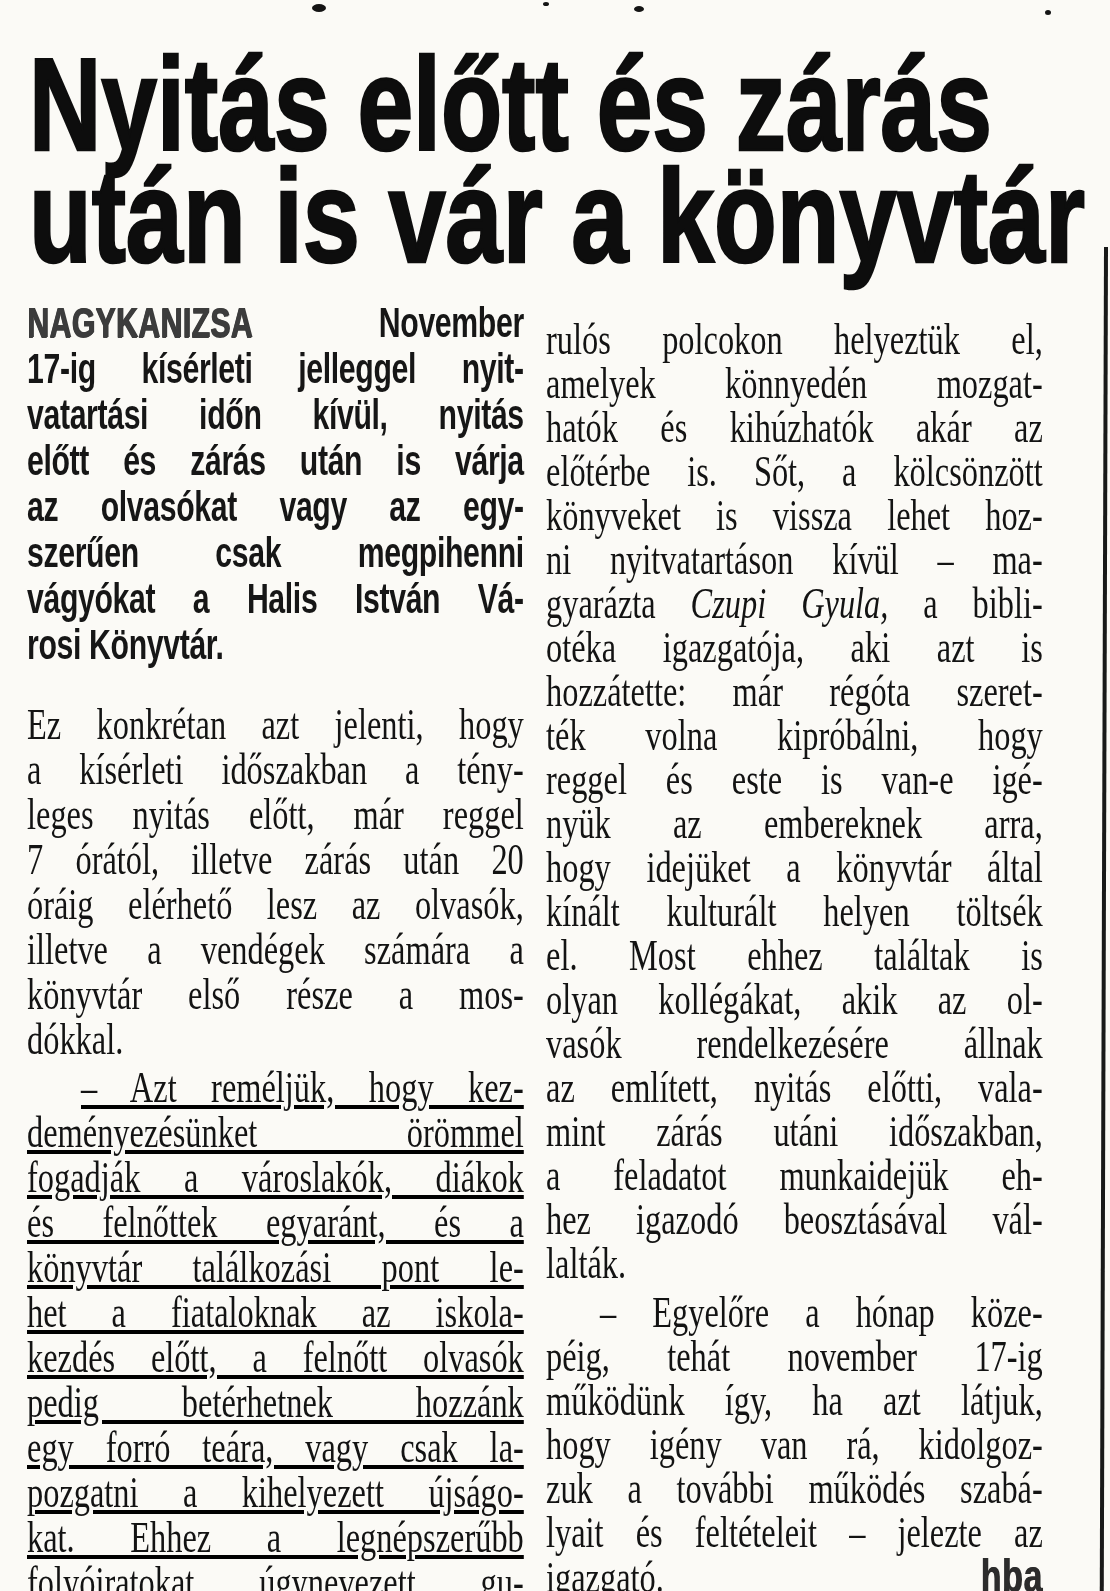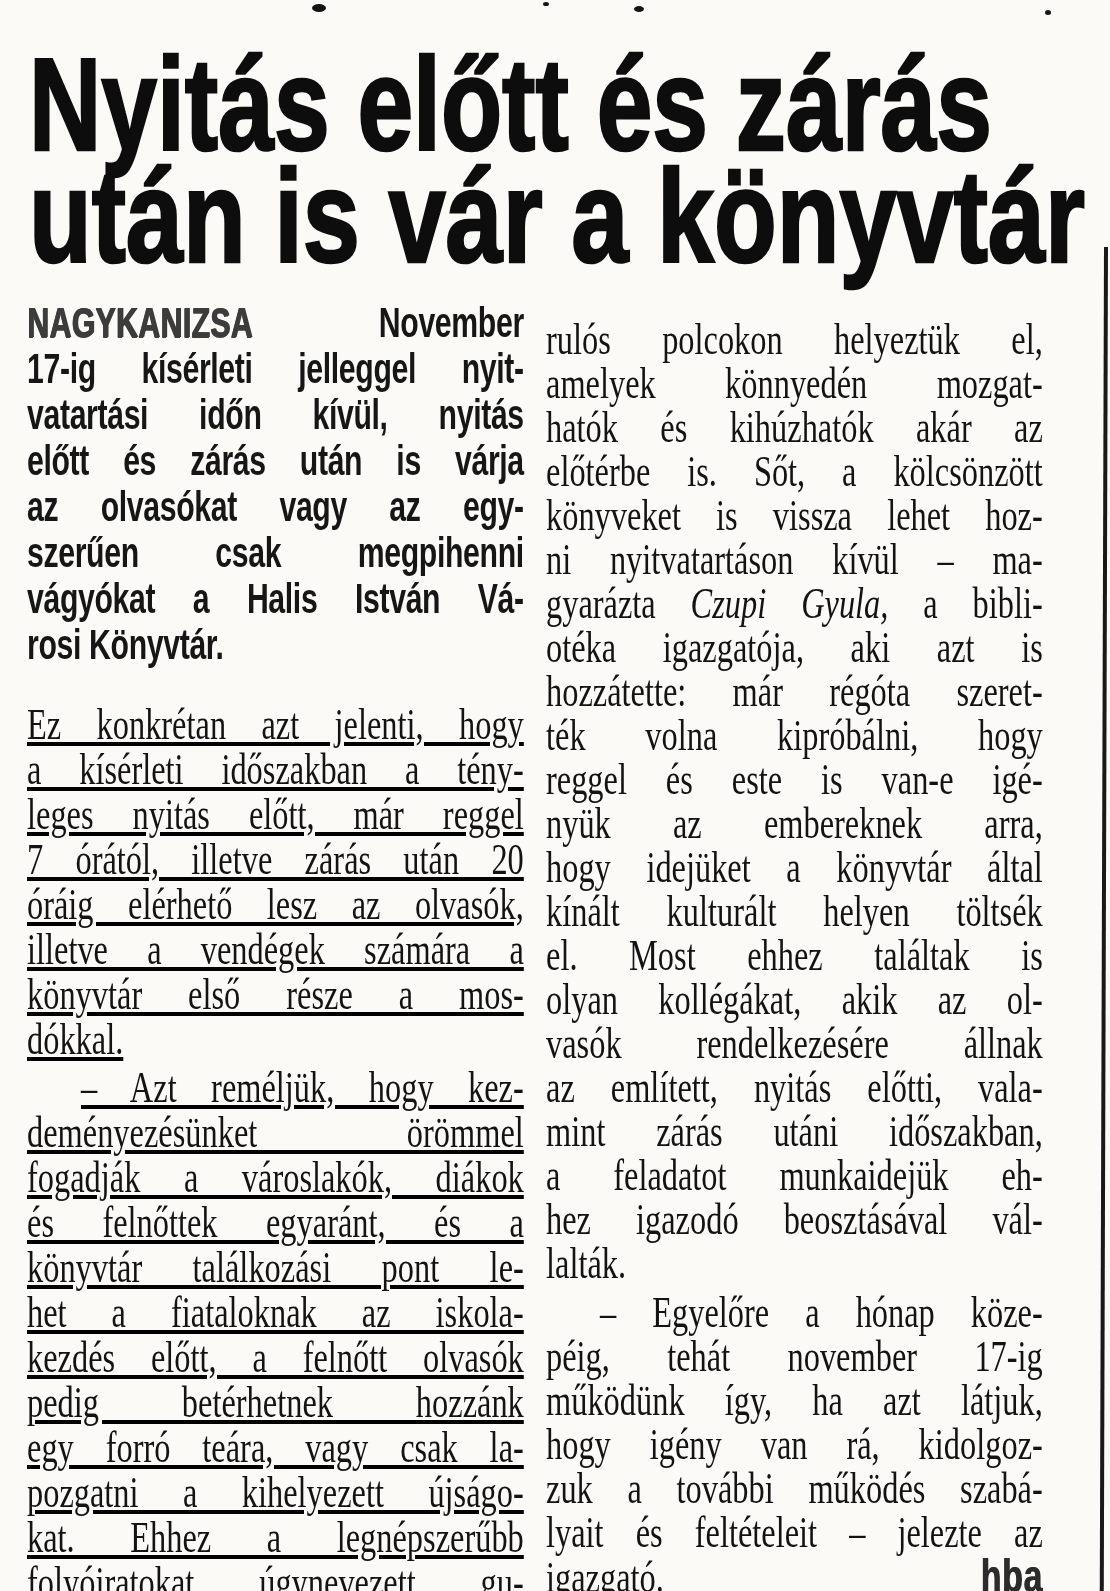--- a/index.html
+++ b/index.html
@@ -17,21 +17,21 @@
     font-weight:bold;
     font-size:132px;
     fill:#0d0d0d;stroke:#0d0d0d;stroke-width:2.6px;
   }
 
   
   .columns{position:absolute;left:27px;top:291px;display:flex;gap:22px;margin-top:9px;}
   .col{width:497px;}
   .col-right{width:498px;padding-top:17px;}
   .para{margin:0;}
-  .p2{margin-top:34px;text-decoration:underline;}
+  .p2{margin-top:34px;}
   .p3{margin-top:3px;text-decoration:underline;}
   .p4{margin-top:5px;}
 
   
   .line{
     width:690px;
     transform:scaleX(0.72);
     transform-origin:0 0;
     text-align:justify;
     text-align-last:justify;

